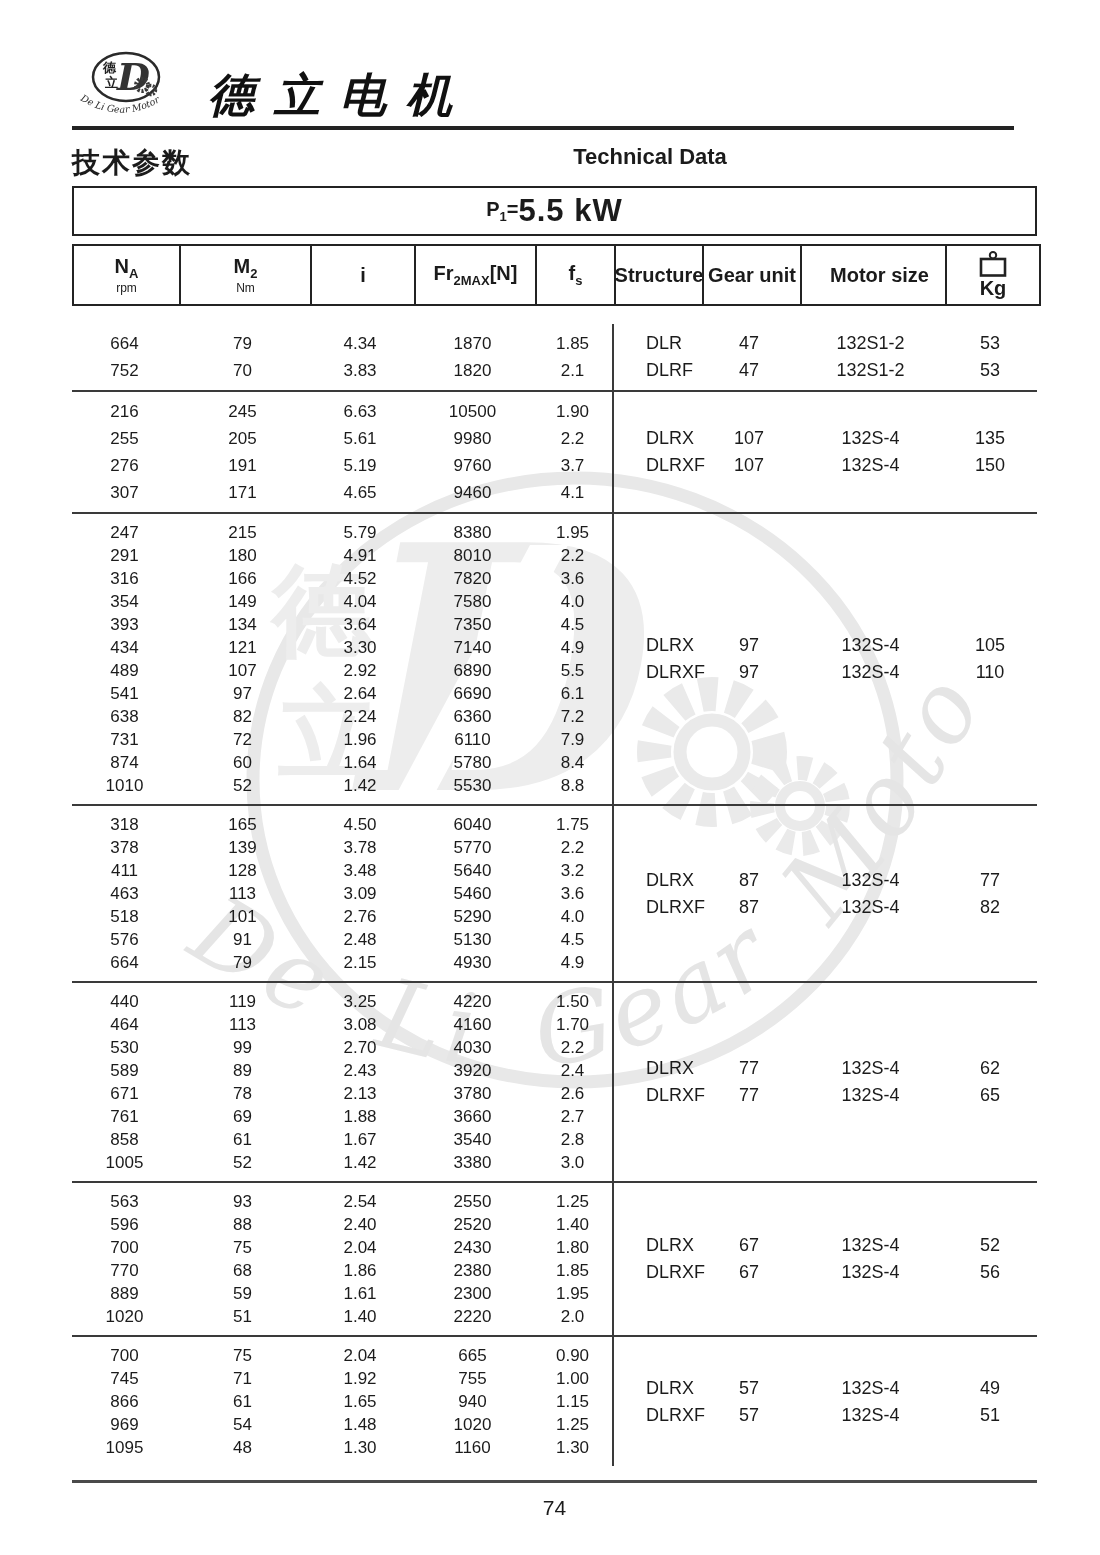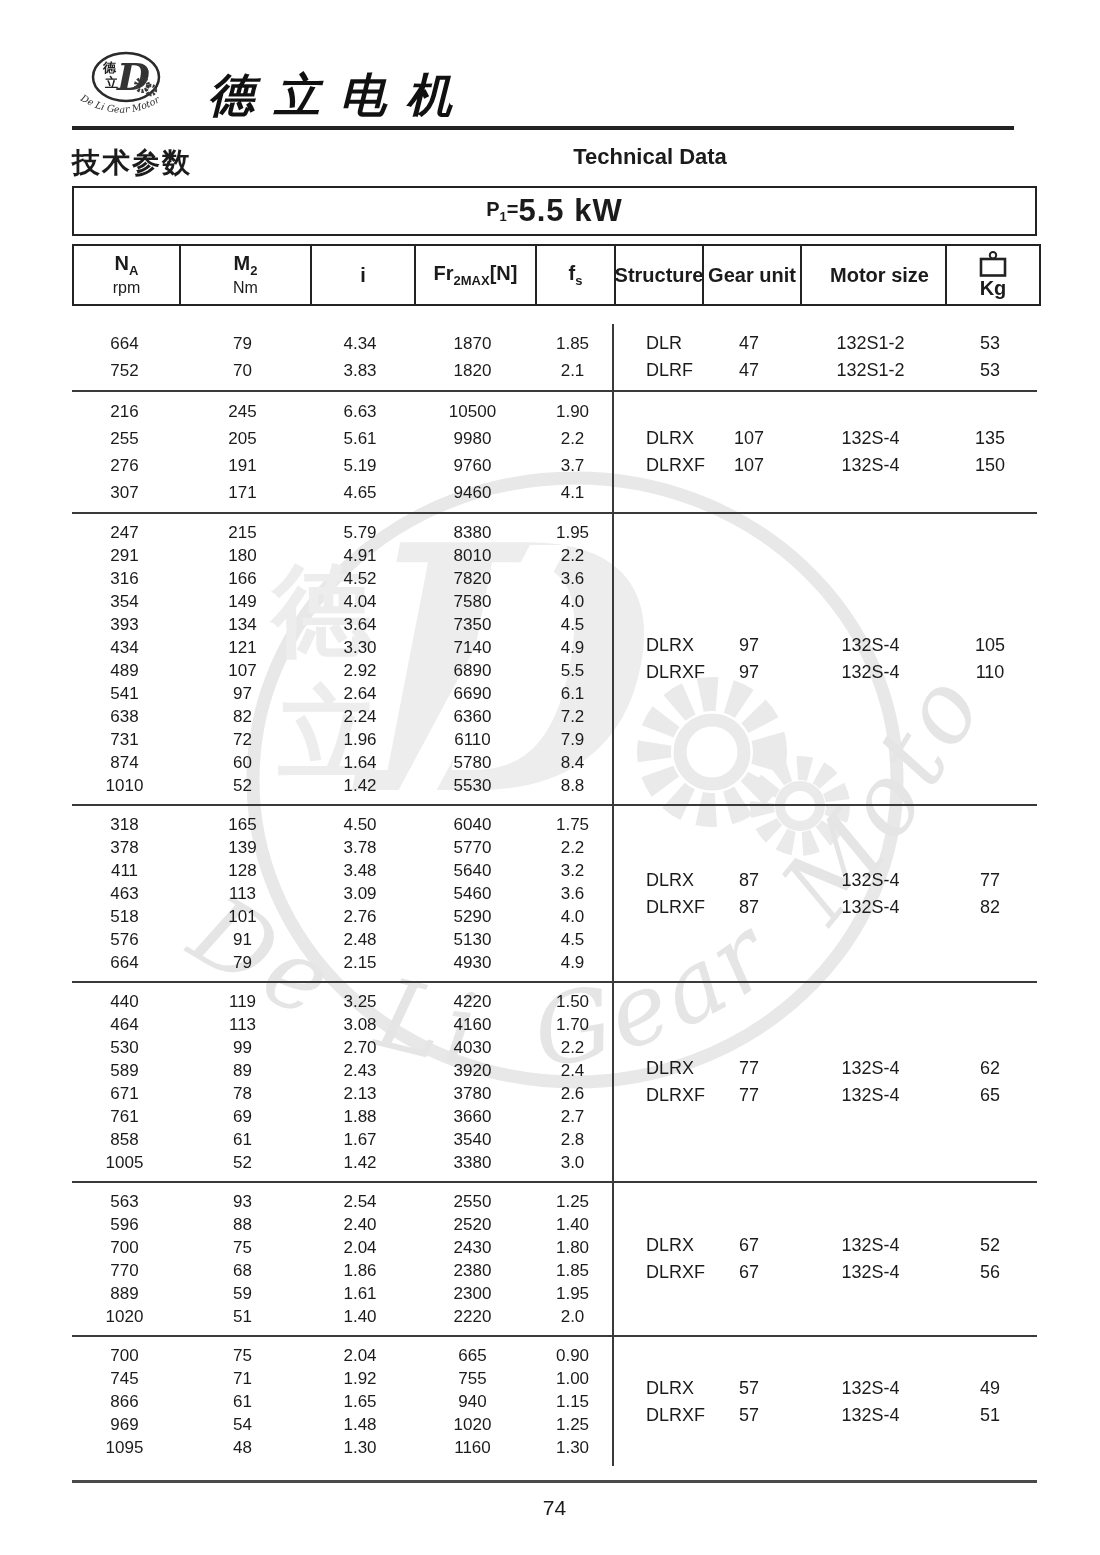--- a/index.html
+++ b/index.html
@@ -32,21 +32,21 @@
   .table-header{
     margin-top:8px;height:58px;display:flex;border:2px solid #232323;box-sizing:content-box;width:965px;
   }
   .hcell{
     box-sizing:border-box;display:flex;flex-direction:column;align-items:center;justify-content:center;
     border-left:2px solid #232323;line-height:1.15;
   }
   .hcell:first-child{border-left:none;}
   .hline1{font-size:20px;font-weight:700;}
   .hline1 sub{font-size:13px;font-weight:700;}
-  .hunit{font-size:16px;margin-top:0;}
+  .hunit{font-size:12px;margin-top:0;}
   .kg-icon{height:26px;display:flex;align-items:flex-end;}
 
   .c0{width:105px;} .c1{width:131px;} .c2{width:104px;} .c3{width:121px;}
   .c4{width:79px;}  .c5{width:88px;}  .c6{width:98px;}  .c7{width:145px;padding-left:12px;} .c8{width:94px;}
 
   
   .table-body{position:relative;margin-top:18px;width:965px;}
   .vline{position:absolute;left:540px;top:0;bottom:0;width:2px;background:#3a3a3a;}
   .group{display:flex;padding:7px 0;}
   .group + .group{border-top:2px solid #3a3a3a;}

